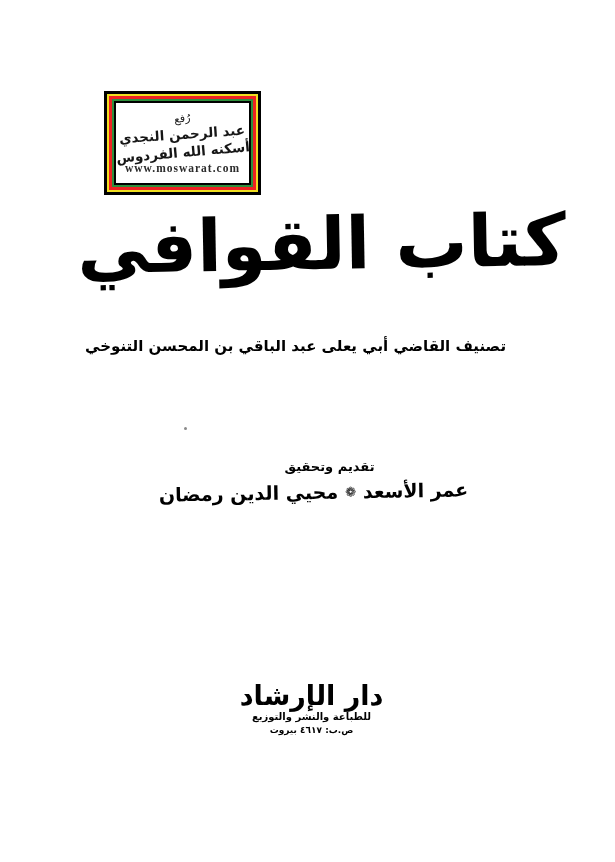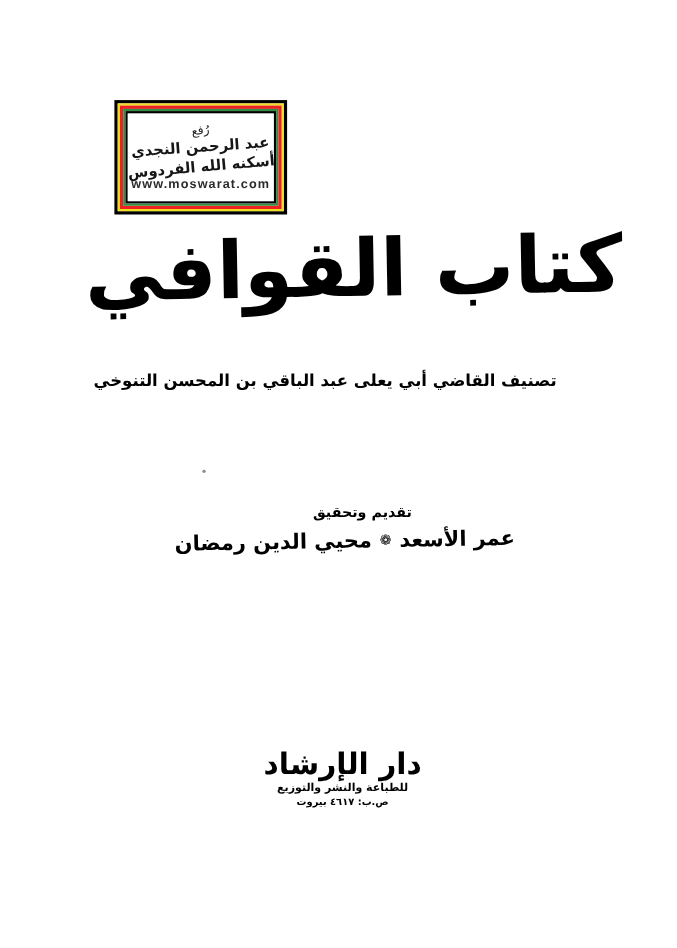--- a/index.html
+++ b/index.html
@@ -31,21 +31,21 @@
     border: 2px solid #000000;
     background: #ffffff;
     display: flex; flex-direction: column;
     align-items: center; justify-content: center;
   }
   .stamp-line { direction: rtl; color: #161616; white-space: nowrap; }
   .stamp-line1 { font-size: 11px; transform: rotate(-7deg); margin-bottom: 1px; }
   .stamp-line2 { font-size: 13.5px; transform: rotate(-4deg); font-weight: bold; }
   .stamp-line3 { font-size: 13.5px; transform: rotate(-5deg); font-weight: bold; margin-top: 2px; }
   .stamp-url {
-    font-family: Liberation Sans, sans-serif;
+    font-family: Liberation Serif, serif;
     font-size: 11.5px; font-weight: 600;
     color: #2b2b2b; letter-spacing: 1px;
     margin-top: 2px; white-space: nowrap;
   }
 
   
   .title {
     position: absolute;
     top: 198px; left: 0; right: 0;
     text-align: center;

